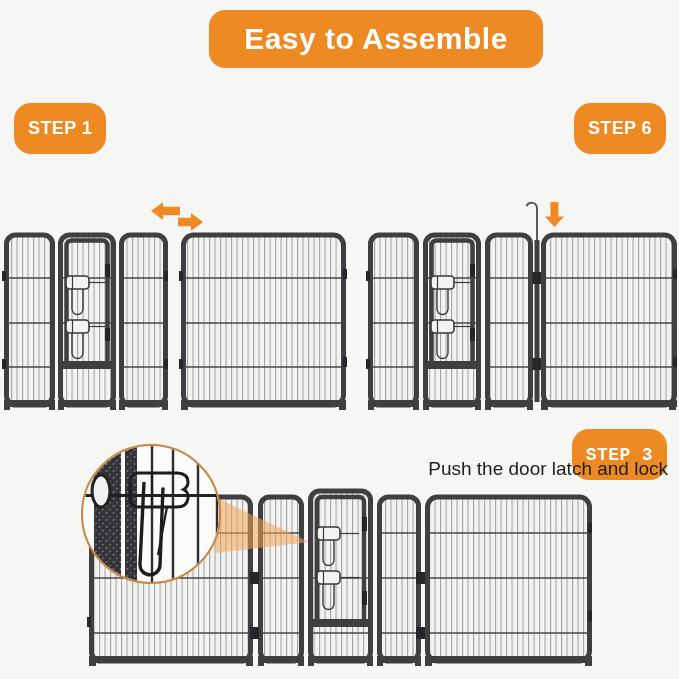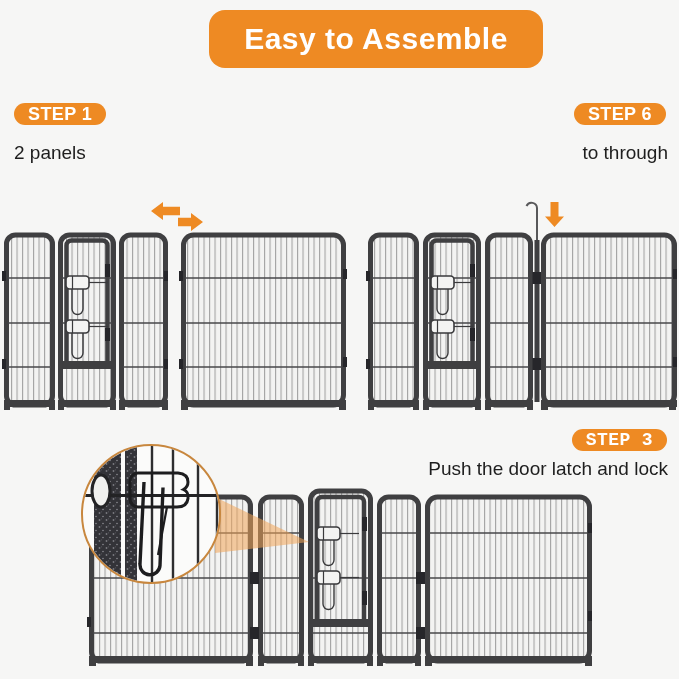--- a/index.html
+++ b/index.html
@@ -9,21 +9,21 @@
     font-family:"Liberation Sans",sans-serif;
   }
   .abs{position:absolute;}
   .banner{
     left:173px;top:10px;width:334px;height:58px;
     background:#ee8a23;border-radius:16px;
     display:flex;align-items:center;justify-content:center;margin-left:36px;
   }
   .banner-title{color:#ffffff;font-size:30px;font-weight:bold;letter-spacing:.5px;}
   .pill{
-    height:22px;background:#ee8a23;border-radius:17px;
+    height:51px;background:#ee8a23;border-radius:17px;
     color:#ffffff;font-weight:bold;font-size:18px;letter-spacing:.4px;
     display:inline-flex;align-items:center;padding:0 14px;box-sizing:border-box;
   }
   .caption{font-size:19px;color:#1e1e1e;line-height:25.5px;}
   .ta-r{text-align:right;}
   svg.diagram{left:0;top:0;}
   .pf{fill:url(#bars);stroke:#3f3f41;stroke-width:5;}
   .df{fill:none;stroke:#3f3f41;stroke-width:4.5;}
   .wr{stroke:#47474a;stroke-width:1.5;}
   .pb{fill:#3f3f41;}
@@ -270,28 +270,26 @@
 </svg>
 
 <div class="abs banner">
   <span class="banner-title">Easy to Assemble</span>
 </div>
 
 <div class="abs" style="left:14px;top:103px;">
   <span class="pill">STEP 1</span>
 </div>
 <div class="abs caption" style="left:14px;top:140px;width:230px;">
-  <div>2 panels</div>
 </div>
 
 <div class="abs" style="right:13px;top:103px;">
   <span class="pill">STEP 6</span>
 </div>
 <div class="abs caption ta-r" style="right:11px;top:140px;width:230px;">
-  <div>to through</div>
 </div>
 
 <div class="abs" style="right:12px;top:429px;font-family:Liberation Mono, monospace;">
   <span class="pill">STEP 3</span>
 </div>
 <div class="abs caption ta-r" style="right:11px;top:456px;width:320px;">
   <div>Push the door latch and lock</div>
 </div>
 
 </body></html>

